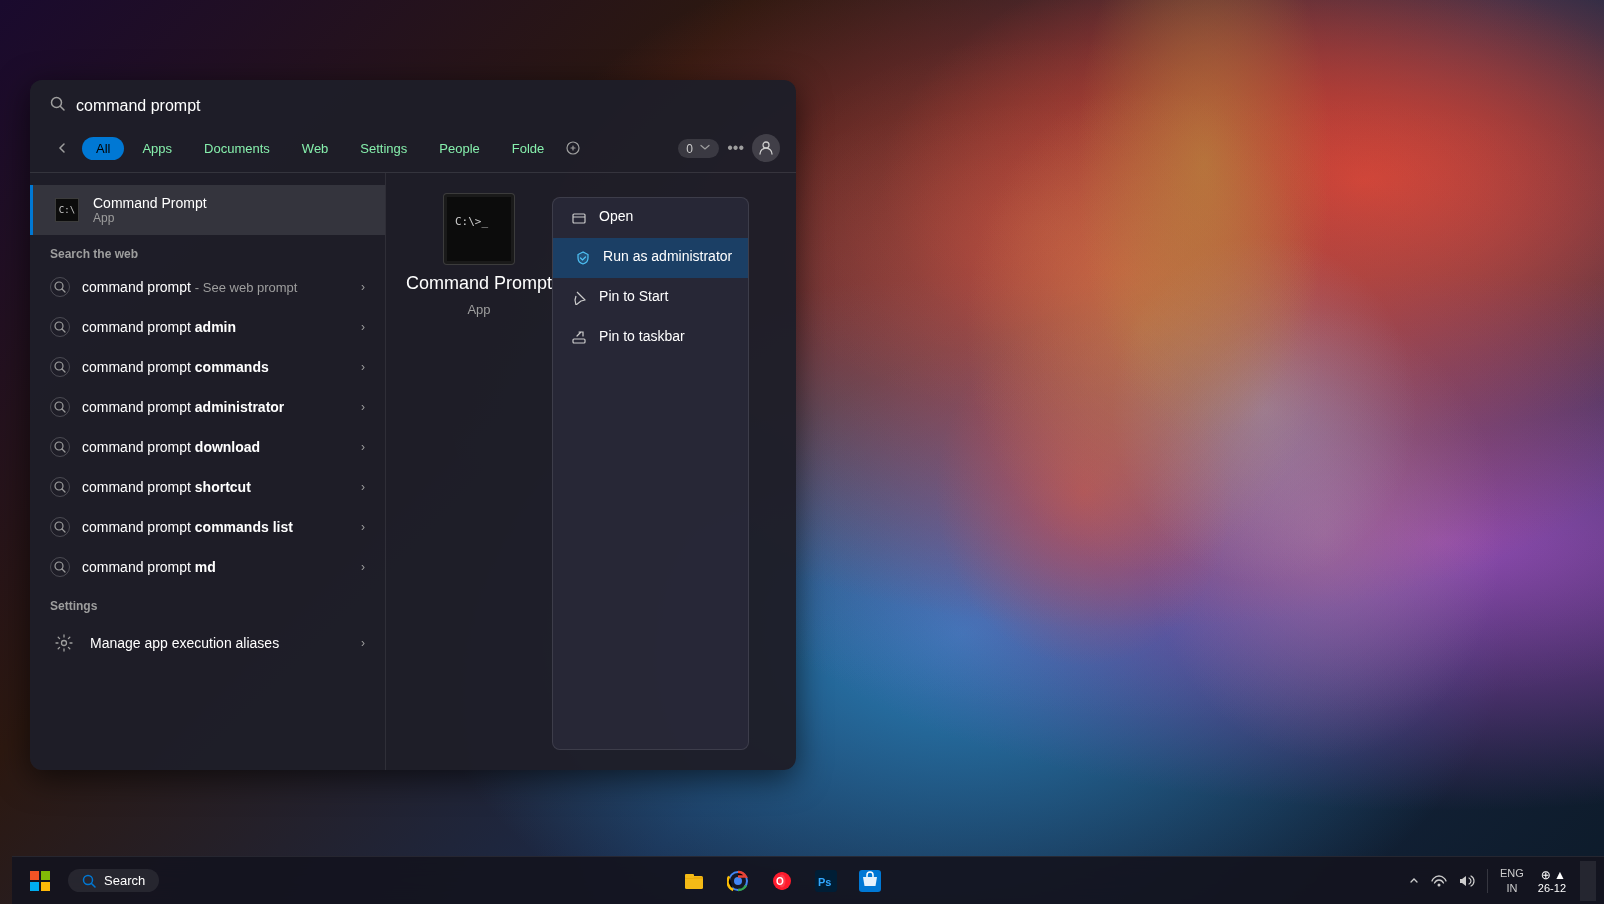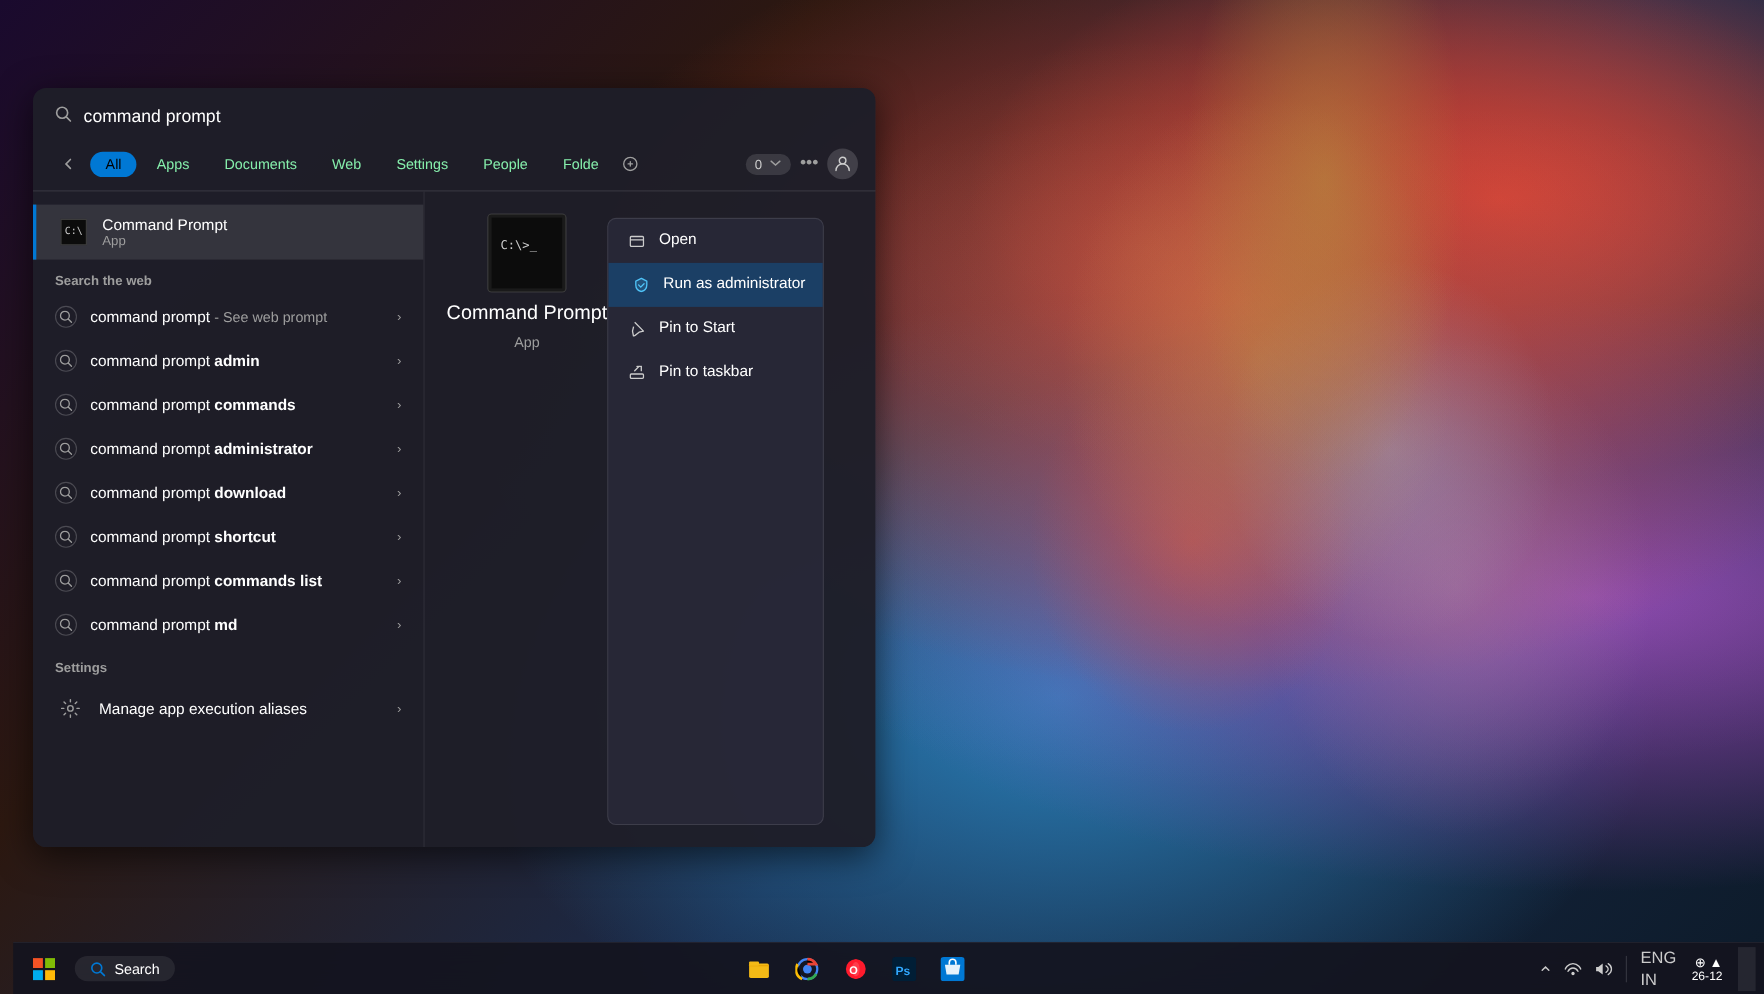--- a/index.html
+++ b/index.html
@@ -784,21 +784,21 @@
     <div style="color:#ccc;cursor:pointer;display:flex;align-items:center;padding:2px 4px;">
       <svg width="16" height="16" viewBox="0 0 16 16" fill="none">
         <path d="M3 6H1v4h2l4 3V3L3 6z" fill="#ccc"></path>
         <path d="M10 5c1.5 0.8 2 2 2 3s-0.5 2.2-2 3" stroke="#ccc" stroke-width="1.2" stroke-linecap="round" fill="none"></path>
         <path d="M12 3c2.5 1.5 3 3.5 3 5s-0.5 3.5-3 5" stroke="#ccc" stroke-width="1.2" stroke-linecap="round" fill="none"></path>
       </svg>
     </div>
 
     <div class="taskbar-divider"></div>
 
-    <div style="color:#ccc;font-size:15px;cursor:pointer;padding:2px 4px;line-height:1.3;">
+    <div style="color:#ccc;font-size:11px;cursor:pointer;padding:2px 4px;text-align:center;line-height:1.3;">
       <div>ENG</div>
       <div>IN</div>
     </div>
 
     <div class="clock-area">
       <div class="clock-time">⊕ ▲</div>
       <div class="clock-date">26-12</div>
     </div>
 
     <div style="width:16px;height:40px;background:rgba(255,255,255,0.08);margin-left:4px;cursor:pointer;"></div>

